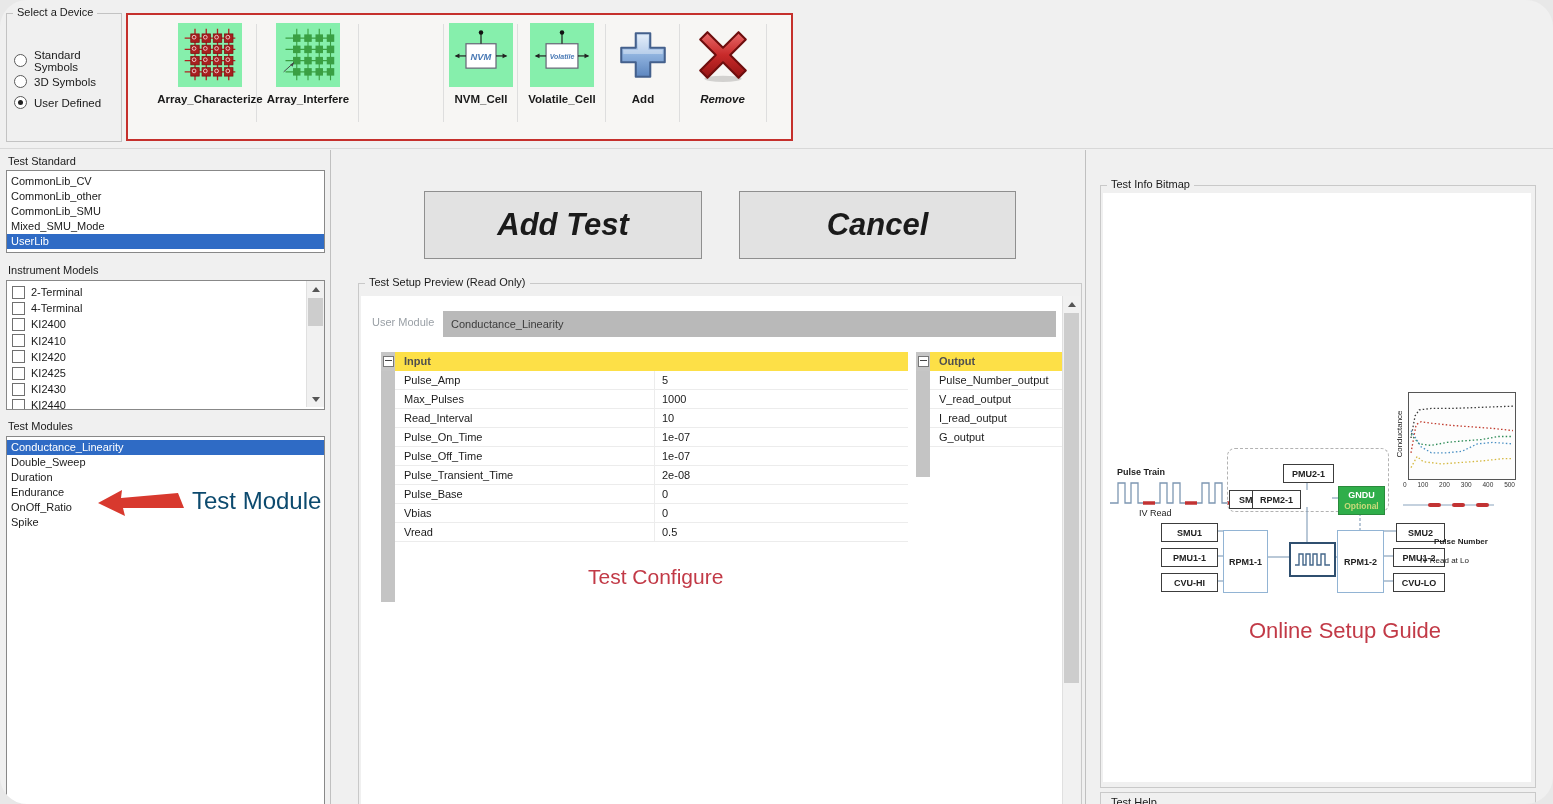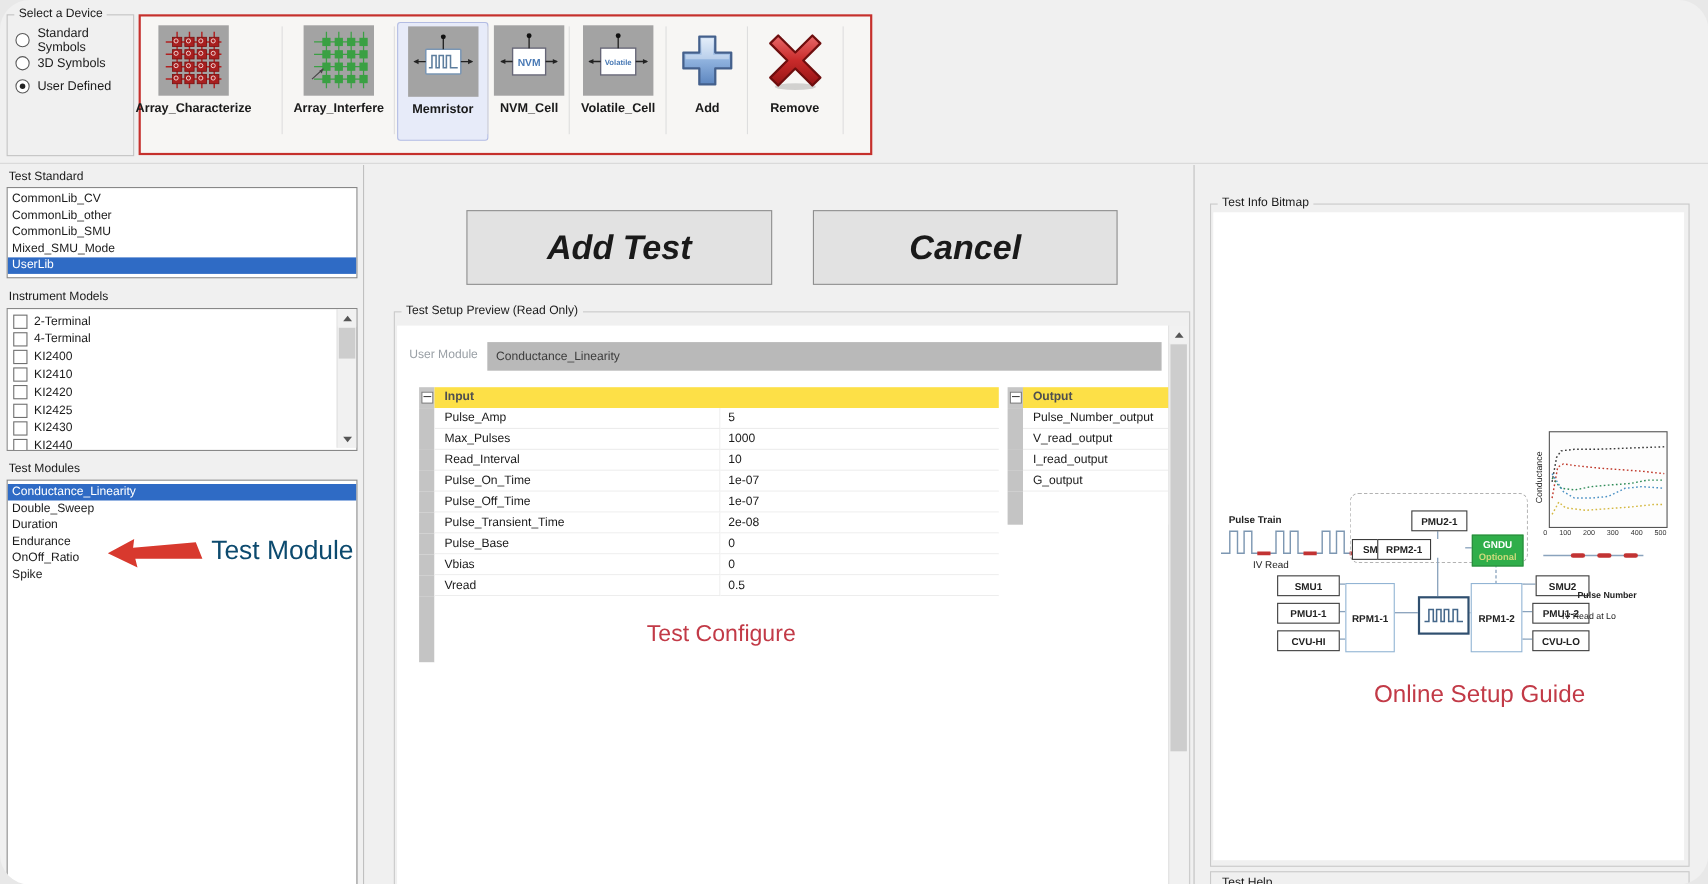--- a/index.html
+++ b/index.html
@@ -18,21 +18,21 @@
   .chk{width:11px;height:11px;border:1px solid #707070;background:#fff;margin-right:6px;flex:none;}
   
   .radio-row{display:flex;align-items:center;height:21px;padding-left:7px;font-size:11.5px;}
   .radio{width:11px;height:11px;border:1px solid #5a5a5a;border-radius:50%;background:#fff;display:inline-block;position:relative;margin-right:7px;flex:none;}
   .radio.checked::after{content:"";position:absolute;left:2.5px;top:2.5px;width:5px;height:5px;border-radius:50%;background:#222;}
   
   .redrect{position:absolute;left:126px;top:13px;width:663px;height:124px;border:2px solid #c5302c;background:#f7f6f4;}
   .tbtn{position:absolute;top:20px;height:106px;text-align:center;cursor:default;}
   .tbtn.selected{background:#e7ebf9;border:1px solid #b3bce3;border-radius:3px;}
   .ticon{margin:3px auto 0;width:64px;height:64px;display:flex;align-items:center;justify-content:center;}
-  .ticon.whitebg{background:#a3a3a3;}
+  .ticon.whitebg{background:#86efac;font-style:italic;}
   .tlabel{font-weight:bold;font-size:11.5px;margin-top:6px;white-space:nowrap;}
   .tsep{position:absolute;top:24px;height:98px;width:1px;background:#dedede;}
   
   .bigbtn{position:absolute;background:#e2e2e2;border:1px solid #8f8f8f;
           font-family:"Liberation Sans",sans-serif;font-weight:bold;font-style:italic;font-size:31px;
           display:flex;align-items:center;justify-content:center;cursor:default;}
   
   .pg{position:absolute;}
   .pg-row{display:flex;height:19px;}
   .pg-gutter{width:14px;background:#c4c4c4;flex:none;display:flex;align-items:center;justify-content:center;}
@@ -65,37 +65,37 @@
   .hline{position:absolute;height:1px;background:#d8d8d8;}
   #chart-ticks{position:absolute;left:1403px;top:481px;width:112px;display:flex;justify-content:space-between;font-size:6.5px;color:#333;}
 </style>
 </head>
 <body>
 
 <div id="root">
 
   <div class="gb" style="left:6px;top:13px;width:114px;height:127px;">
     <span class="gb-label">Select a Device</span>
-    <div class="radio-row" style="margin-top:12px;justify-content:center;">
+    <div class="radio-row" style="margin-top:36px;justify-content:center;">
       <span class="radio"></span>
       <span>Standard Symbols</span>
     </div>
     <div class="radio-row">
       <span class="radio"></span>
       <span>3D Symbols</span>
     </div>
     <div class="radio-row">
       <span class="radio checked"></span>
       <span>User Defined</span>
     </div>
   </div>
 
   <div class="redrect"></div>
 
-  <div class="tbtn" style="left:116px;width:120px;">
+  <div class="tbtn" style="left:150px;width:120px;">
     <div class="ticon whitebg">
       <svg width="60" height="60" viewBox="0 0 64 64">
         <g stroke="#b02020" stroke-width="1.4">
           <line x1="5" y1="14" x2="59" y2="14"></line>
             <line x1="5" y1="26" x2="59" y2="26"></line>
           <line x1="5" y1="38" x2="59" y2="38"></line>
             <line x1="5" y1="50" x2="59" y2="50"></line>
           <line x1="16" y1="4" x2="16" y2="59"></line>
             <line x1="28" y1="4" x2="28" y2="59"></line>
           <line x1="40" y1="4" x2="40" y2="59"></line>
@@ -175,35 +175,20 @@
             <rect x="52" y="46" width="8" height="8"></rect>
         </g>
         <line x1="6" y1="50" x2="17" y2="40" stroke="#444" stroke-width="1"></line>
         <polygon points="17,40 13,42 15.5,44.5" fill="#444"></polygon>
       </svg>
     </div>
     <div class="tlabel">Array_Interfere</div>
   </div>
   <div class="tsep" style="left:358px;"></div>
 
-  <div class="tbtn selected" style="left:361px;width:81px;">
-    <div class="ticon whitebg">
-      <svg width="60" height="60" viewBox="0 0 64 64">
-        <rect x="15" y="20" width="34" height="24" fill="#fff" stroke="#7a96b4" stroke-width="1.5" rx="1"></rect>
-        <path d="M18,38 h3 v-12 h4 v12 h3 v-12 h4 v12 h3 v-12 h4 v12 h7" fill="none" stroke="#5c7d9d" stroke-width="1.5"></path>
-        <line x1="32" y1="20" x2="32" y2="9" stroke="#222" stroke-width="1.3"></line>
-        <circle cx="32" cy="8" r="2.4" fill="#111"></circle>
-        <line x1="4" y1="32" x2="15" y2="32" stroke="#222" stroke-width="1.3"></line>
-        <polygon points="3,32 8,29.5 8,34.5" fill="#222"></polygon>
-        <line x1="49" y1="32" x2="60" y2="32" stroke="#222" stroke-width="1.3"></line>
-        <polygon points="61,32 56,29.5 56,34.5" fill="#222"></polygon>
-      </svg>
-    </div>
-    <div class="tlabel">Memristor</div>
-  </div>
   <div class="tsep" style="left:443px;"></div>
 
   <div class="tbtn" style="left:446px;width:70px;">
     <div class="ticon whitebg">
       <svg width="60" height="60" viewBox="0 0 64 64">
         <rect x="16" y="20" width="32" height="26" fill="#fff" stroke="#667" stroke-width="1.3"></rect>
         <text x="32" y="37" font-size="10" font-weight="bold" fill="#4a7ab5" text-anchor="middle" font-family="Liberation Sans, sans-serif">NVM</text>
         <line x1="32" y1="20" x2="32" y2="9" stroke="#222" stroke-width="1.3"></line>
         <circle cx="32" cy="8" r="2.4" fill="#111"></circle>
         <line x1="5" y1="33" x2="16" y2="33" stroke="#222" stroke-width="1.3"></line>
@@ -244,21 +229,21 @@
           </linearGradient>
         </defs>
         <polygon points="21,7 35,7 35,21 49,21 49,35 35,35 35,49 21,49 21,35 7,35 7,21 21,21" fill="url(#gradBlue)" stroke="#44608c" stroke-width="2" stroke-linejoin="round"></polygon>
         <polygon points="23,9 33,9 33,23 47,23 47,27 9,27 9,23 23,23" fill="#ffffff" opacity="0.35"></polygon>
       </svg>
     </div>
     <div class="tlabel">Add</div>
   </div>
   <div class="tsep" style="left:679px;"></div>
 
-  <div class="tbtn" style="left:682px;width:81px;">
+  <div class="tbtn" style="left:682px;width:81px;font-style:italic;">
     <div class="ticon">
       <svg width="58" height="58" viewBox="0 0 56 56">
         <defs>
           <linearGradient id="gradRed" x1="0" y1="0" x2="0" y2="1">
             <stop offset="0" stop-color="#e86a6a"></stop>
               <stop offset="0.5" stop-color="#c82a2a"></stop>
               <stop offset="1" stop-color="#951414"></stop>
           </linearGradient>
         </defs>
         <ellipse cx="28" cy="51" rx="18" ry="3" fill="#000" opacity="0.15"></ellipse>

